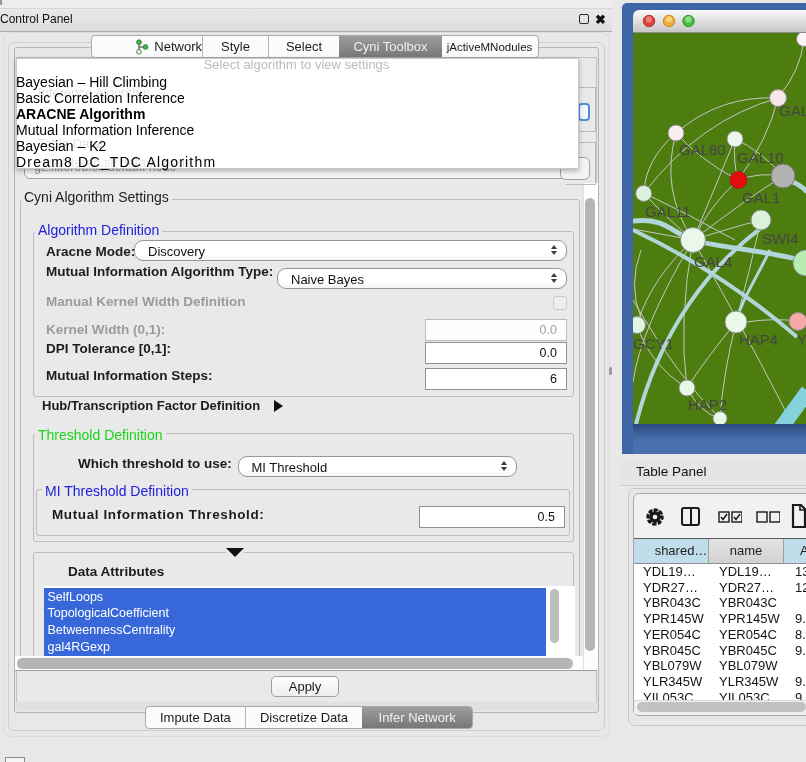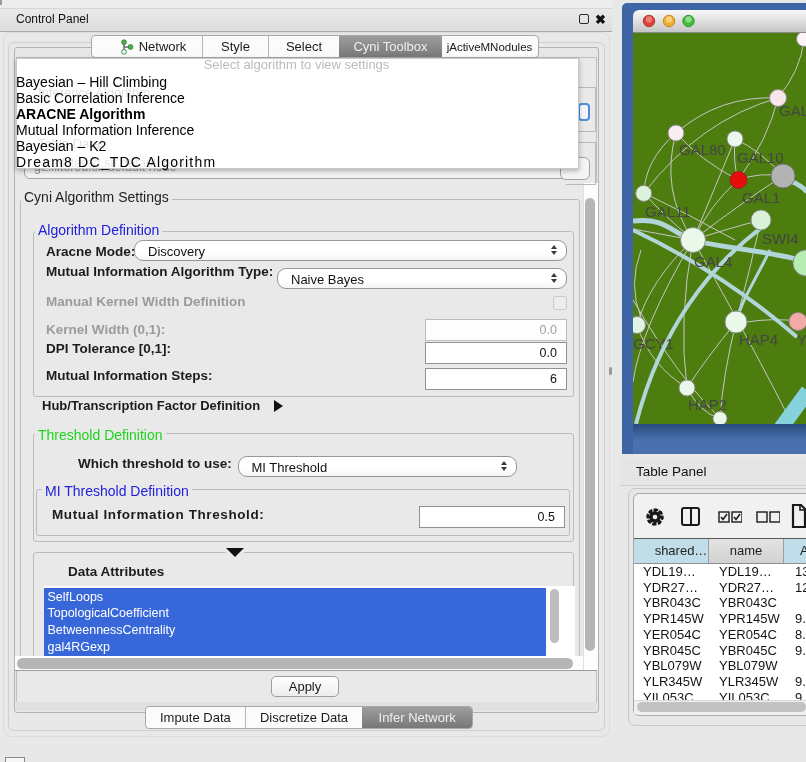--- a/index.html
+++ b/index.html
@@ -27,21 +27,21 @@
   .seg .sep{width:1px;height:100%;background:#b5b5b5;}
   .seg .dark{background:linear-gradient(#9d9d9d,#787878);color:#efefef;}
   .cap{border-radius:6px;background:#b5b5b5;}
 </style>
 </head>
 <body>
 
 <div class="abs" style="left:0;top:0;width:612px;height:8px;background:#ededed;border-bottom:1px solid #d6d6d6;"></div>
 <div class="abs" style="left:0;top:0;width:2px;height:5px;background:#9a9a9a;"></div>
 <div class="abs" style="left:0;top:9px;width:612px;height:22px;background:linear-gradient(#e9e9e9,#dddddd);border-bottom:1px solid #aaaaaa;"></div>
-<div class="abs" style="left:16px;top:12px;font-size:12px;color:#111;">Control Panel</div>
+<div class="abs" style="left:0;top:12px;font-size:12px;color:#111;">Control Panel</div>
 <div class="abs" style="left:579px;top:14px;width:8px;height:8px;border:1.8px solid #2a2a2a;border-radius:2px;"></div>
 <div class="abs" style="left:595px;top:12px;font-size:13px;font-weight:bold;color:#111;">✖</div>
 
 <div class="abs" style="left:3px;top:32px;width:605px;height:703px;border:1px solid #dcdcdc;border-radius:8px;"></div>
 <div class="abs" style="left:8px;top:42px;width:595px;height:687px;border:1px solid #cfcfcf;border-radius:6px;"></div>
 <div class="abs" style="left:14px;top:47px;width:583px;height:664px;border:1px solid #b4b4b4;border-radius:3px;background:#e7e7e7;"></div>
 <div class="abs" style="left:16px;top:57px;width:579px;height:644px;border:1px solid #c0c0c0;background:#e9e9e9;"></div>
 <div class="abs" style="left:16px;top:702px;width:580px;height:9px;background:#e0e0e0;"></div>
 
 <div id="content" class="abs" style="left:15px;top:58px;width:568px;height:612px;overflow:hidden;background:#e9e9e9;">
@@ -136,21 +136,21 @@
 <div class="abs" style="left:271px;top:676px;width:66px;height:19px;border:1px solid #9d9d9d;border-radius:5px;background:linear-gradient(#ffffff,#ededed);text-align:center;font-size:13px;color:#1a1a1a;line-height:19px;">Apply</div>
 
 <div class="seg" style="left:145px;top:706px;width:326px;">
   <div class="it" style="width:99px;">Impute Data</div>
   <div class="sep"></div>
   <div class="it" style="width:117px;">Discretize Data</div>
   <div class="it dark" style="width:110px;border-radius:0 3px 3px 0;">Infer Network</div>
 </div>
 
 <div class="seg" style="left:91px;top:35px;width:446px;">
-  <div class="it" style="width:110px;justify-content:center;padding-left:12px;box-sizing:border-box;">
+  <div class="it" style="width:110px;justify-content:flex-end;padding-left:12px;box-sizing:border-box;">
     <svg width="15" height="16" viewBox="0 0 15 16" style="margin-right:4px;">
       <line x1="4" y1="4" x2="4" y2="12" stroke="#555" stroke-width="1.2"></line>
       <line x1="4" y1="8" x2="10" y2="8" stroke="#555" stroke-width="1.2"></line>
       <circle cx="4" cy="3.2" r="2.4" fill="#4caf50" stroke="#2c7d2c" stroke-width="0.8"></circle>
       <circle cx="10.5" cy="8" r="2.4" fill="#4caf50" stroke="#2c7d2c" stroke-width="0.8"></circle>
       <circle cx="4" cy="12.8" r="2.4" fill="#e8f5e9" stroke="#2c7d2c" stroke-width="0.8"></circle>
     </svg>Network</div>
   <div class="sep"></div>
   <div class="it" style="width:65px;">Style</div>
   <div class="sep"></div>

